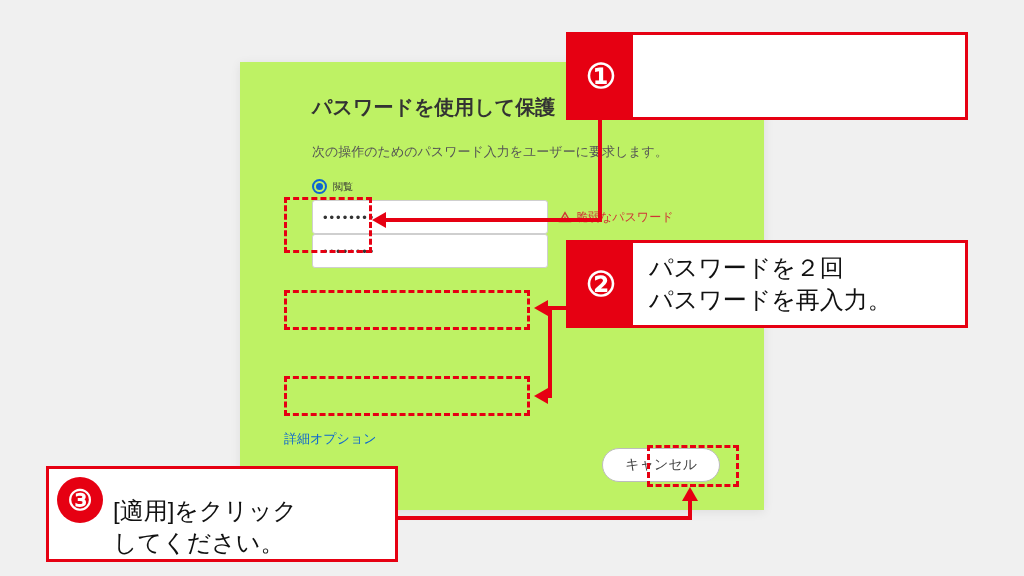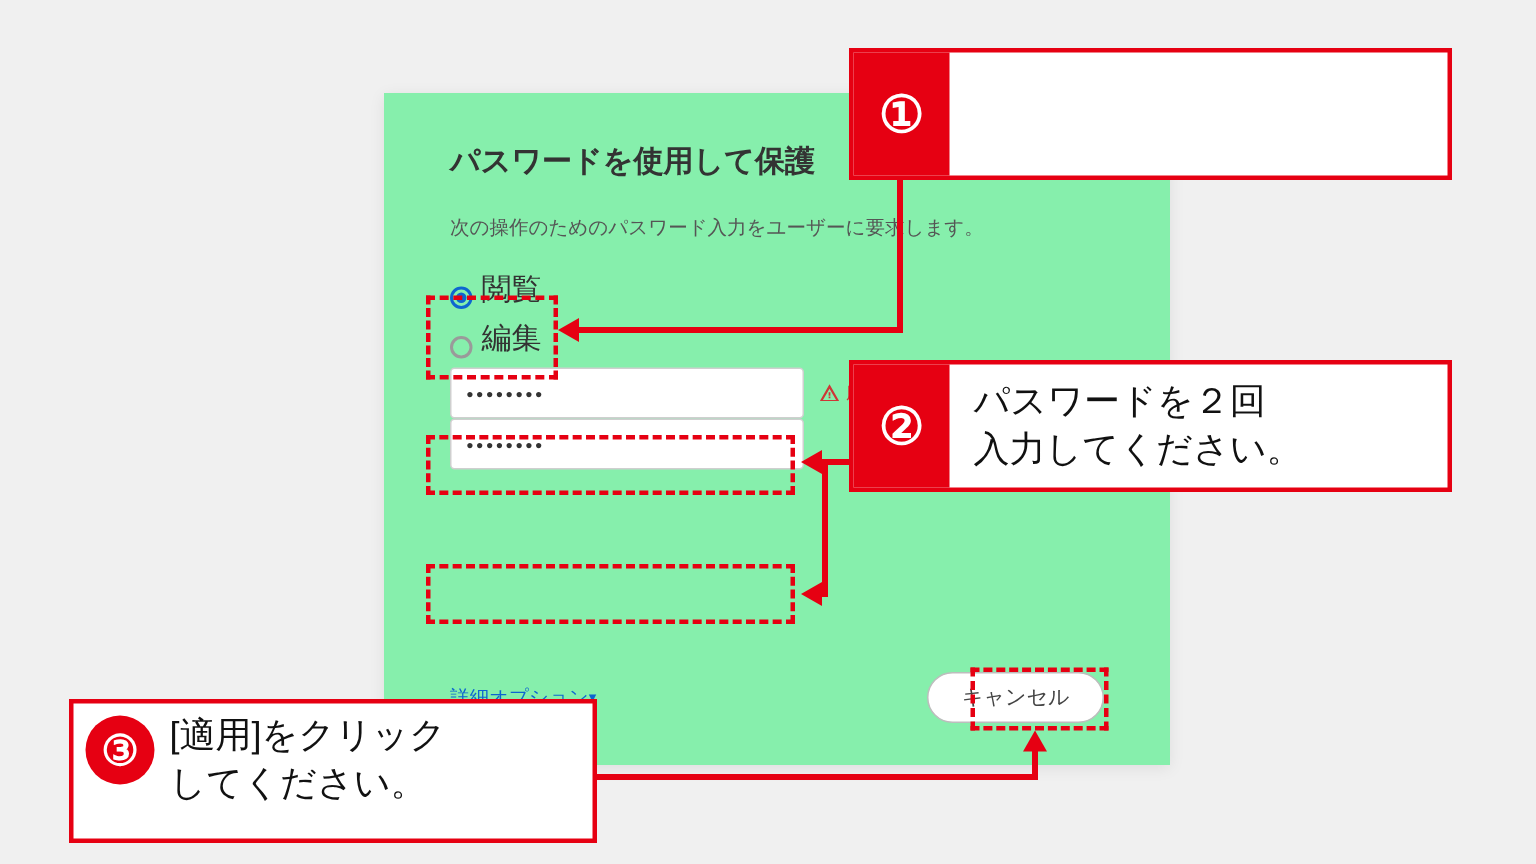--- a/index.html
+++ b/index.html
@@ -7,45 +7,45 @@
   body {
     background: #f0f0f0;
     font-family: "Hiragino Kaku Gothic ProN", "Yu Gothic", Meiryo, sans-serif;
     position: relative;
     overflow: hidden;
   }
 
   
   .dialog {
     position: absolute;
-    left: 256px;
+    left: 240px;
     top: 62px;
     width: 524px;
     height: 448px;
-    background: #86efac;
+    background: #bef264;
     box-shadow: 0 2px 10px rgba(0,0,0,0.08);
-    padding: 32px 44px 24px 44px;
+    padding: 32px 44px 24px 72px;
   }
   .dialog-title {
     font-size: 20px;
     font-weight: 700;
     color: #333333;
     margin-bottom: 22px;
   }
   .dialog-sub {
     font-size: 13px;
     color: #555555;
     margin-bottom: 18px;
   }
   .radio-row {
     display: flex;
-    align-items: flex-end;
+    align-items: center;
     gap: 6px;
     margin-bottom: 6px;
-    font-size: 20px;
+    font-size: 10px;
     color: #333;
     cursor: pointer;
   }
   .radio-outer {
     width: 15px; height: 15px;
     border: 2px solid #9a9a9a;
     border-radius: 50%;
     display: inline-flex;
     align-items: center; justify-content: center;
   }
@@ -81,21 +81,22 @@
     color:#ce3636;
   }
   .warn svg { width:14px; height:14px; }
 
   .adv-link {
     font-size: 13px;
     color: #0d66d0;
     cursor: pointer;
     display:inline-flex;
     align-items:center;
-    gap:0;
+    gap:15px;
+    flex-direction:column;
   }
   .adv-chevron { font-size:10px; color:#0d66d0; }
 
   .button-row {
     position:absolute;
     right:44px;
     bottom:28px;
     display:flex;
     gap:14px;
     align-items:center;
@@ -146,21 +147,21 @@
     padding:8px 16px;
     font-size:24px;
     line-height:1.35;
     color:#111;
     display:flex;
     align-items:center;
     white-space:pre-line;
   }
   .callout-3 .num { align-self:flex-start; margin:8px 10px 0 8px; width:46px; height:46px; border-radius:50%; font-size:28px;}
   .callout-3 { align-items:flex-start; }
-  .callout-3 .txt { padding:6px 18px 14px 0; }
+  .callout-3 .txt { padding:26px 18px 14px 0; }
 
   .dashed {
     position:absolute;
     border:3px dashed #e60012;
     pointer-events:none;
   }
 
   .arrow-line {
     position:absolute;
     background:#e60012;
@@ -185,24 +186,20 @@
 
 <div class="dialog">
   <div class="dialog-title">パスワードを使用して保護</div>
   <div class="dialog-sub">次の操作のためのパスワード入力をユーザーに要求します。</div>
 
   <div class="radio-row">
     <span class="radio-outer checked">
         <span class="radio-inner"></span>
       </span>
     <span>閲覧</span>
-  </div>
-  <div class="radio-row">
-    <span class="radio-outer"></span>
-    <span>編集</span>
   </div>
 
   <div class="pw-row">
     <input class="pw-input" type="text" readonly="" value="••••••••" style="">
     <span class="warn">
       <svg viewBox="0 0 24 24">
           <path fill="#ce3636" d="M12 2 1 21h22L12 2zm0 5 7.5 13h-15L12 7zm-1 4v4h2v-4h-2zm0 5v2h2v-2h-2z"></path>
         </svg>
       <span>脆弱なパスワード</span>
     </span>
@@ -231,21 +228,21 @@
   <div class="num">①</div>
 </div>
 
 <div class="arrow-line" style="left:598px; top:120px; width:4px; height:102px;"></div>
 <div class="arrow-line" style="left:386px; top:218px; width:216px; height:4px;"></div>
 <div class="arrow-head arrow-left" style="left:372px; top:212px;"></div>
 
 <div class="callout" style="left:566px; top:240px; width:402px; height:88px;">
   <div class="num">②</div>
   <div class="txt">パスワードを２回
-入力してください。</div>
+パスワードを再入力。</div>
 </div>
 
 <div class="arrow-line" style="left:552px; top:306px; width:14px; height:4px;"></div>
 <div class="arrow-line" style="left:548px; top:306px; width:4px; height:92px;"></div>
 <div class="arrow-head arrow-left" style="left:534px; top:300px;"></div>
 <div class="arrow-head arrow-left" style="left:534px; top:388px;"></div>
 <div class="arrow-line" style="left:548px; top:394px; width:4px; height:4px;"></div>
 
 <div class="callout callout-3" style="left:46px; top:466px; width:352px; height:96px;">
   <div class="num">③</div>

